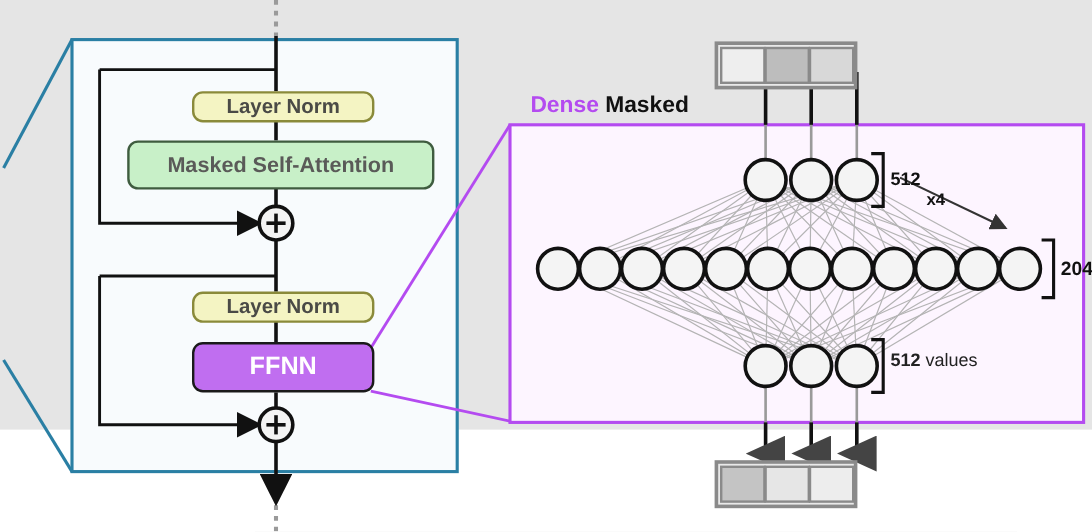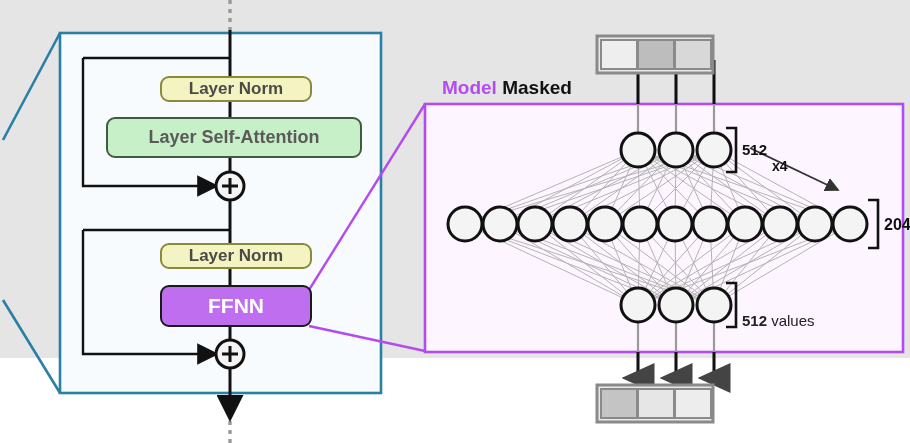--- a/index.html
+++ b/index.html
@@ -232,36 +232,36 @@
       <rect x="638" y="389" width="36" height="29" fill="#e6e6e6" stroke="#8a8a8a" stroke-width="2"></rect>
       <rect x="675" y="389" width="36" height="29" fill="#ededed" stroke="#8a8a8a" stroke-width="2"></rect>
     </g>
   </svg>
 
   <div class="nodebox ln" style="left:160px;top:76px;width:152px;height:26px;">
     <span>Layer Norm</span>
   </div>
 
   <div class="nodebox msa" style="left:106px;top:117px;width:256px;height:41px;">
-    <span>Layer Self-Attention</span>
+    <span>Masked Self-Attention</span>
   </div>
 
   <div class="nodebox ln" style="left:160px;top:243px;width:152px;height:26px;">
     <span>Layer Norm</span>
   </div>
 
   <div class="nodebox ffnn" style="left:160px;top:285px;width:152px;height:42px;">
     <span>FFNN</span>
   </div>
 
   <div class="dense-title" style="left:442px;top:77px;">
-    <span class="d">Model</span><span class="m"> Masked</span>
+    <span class="d">Dense</span><span class="m"> Masked</span>
   </div>
 
   <div class="ann ann-512" style="left:742px;top:141px;">512</div>
 
   <div class="ann ann-x4" style="left:772px;top:158px;text-align:center;">x4</div>
 
   <div class="ann ann-2048" style="left:884px;top:216px;">2048</div>
 
-  <div class="ann-vals" style="position:absolute;left:742px;top:312px;"><b>512</b><span> values</span></div>
+  <div class="ann-vals" style="position:absolute;left:742px;top:292px;"><b>512</b><span> values</span></div>
 
 </div>
 
 </body></html>

